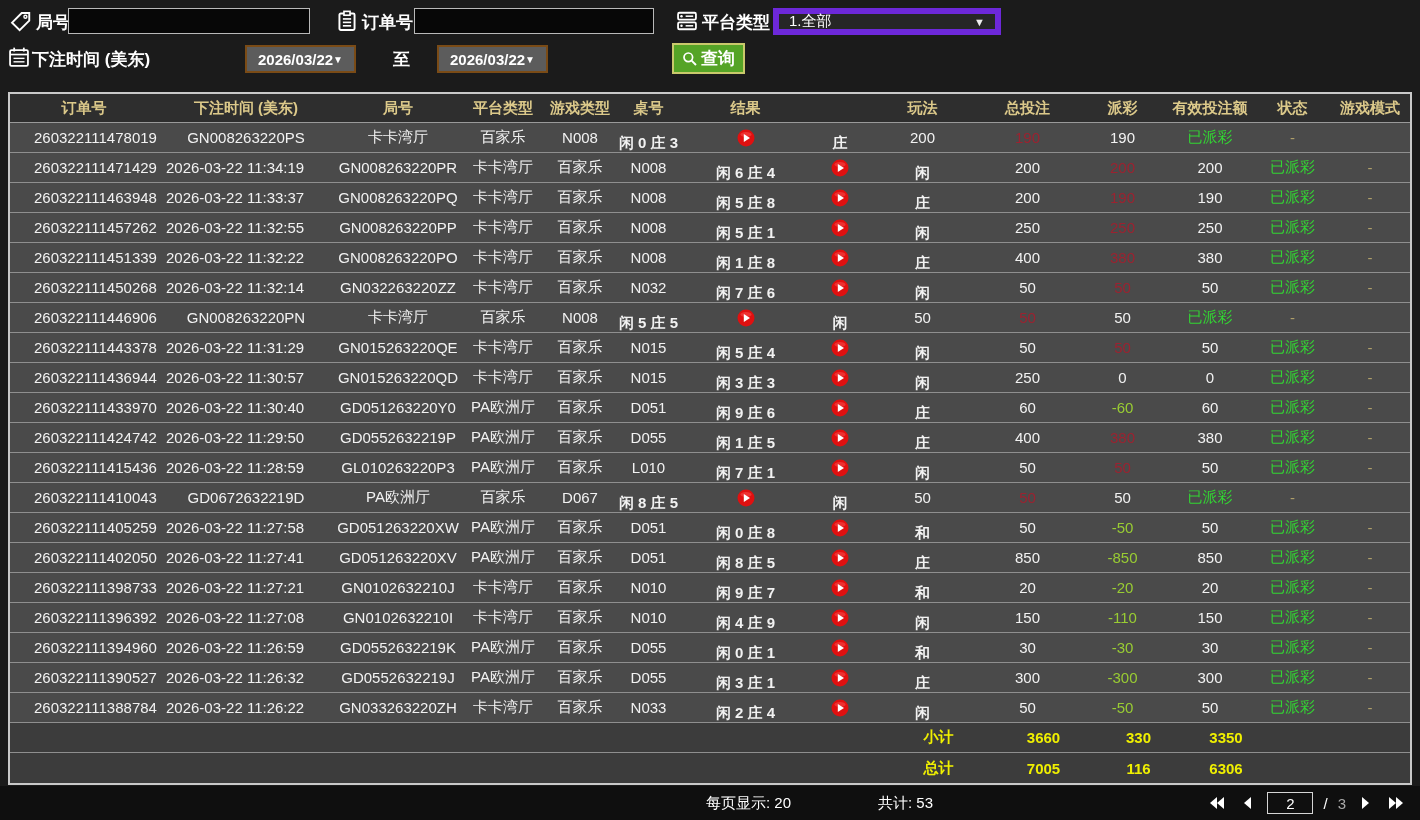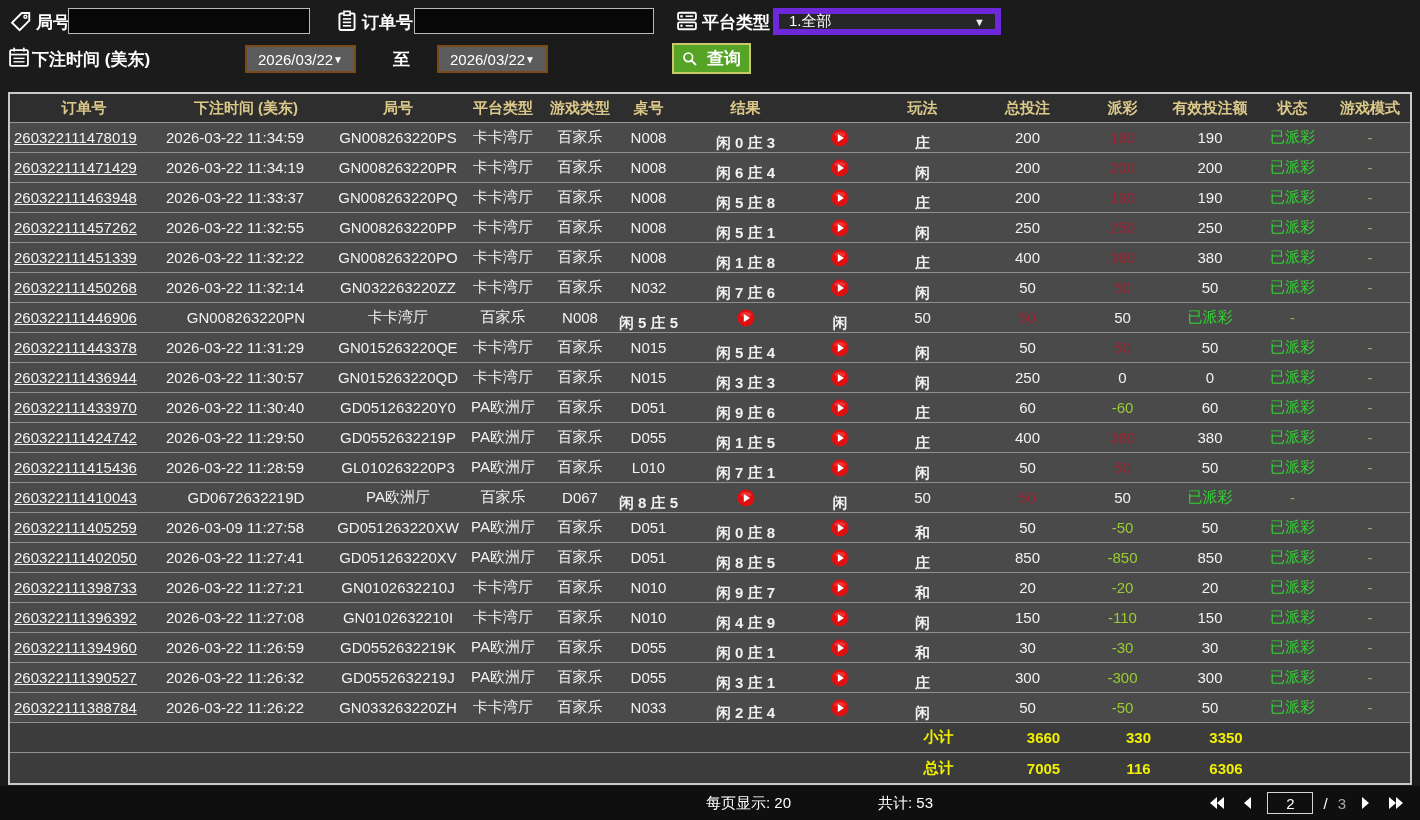--- a/index.html
+++ b/index.html
@@ -17,46 +17,46 @@
     color:#fff;font-size:15px;padding:0 6px;box-sizing:border-box;outline:none;
   }
   .fselect{
     position:absolute;left:773px;top:8px;width:228px;height:27px;box-sizing:border-box;
     background:#262626;border:6px solid #6d28d9;color:#fff;font-size:15px;
     display:flex;align-items:center;justify-content:space-between;padding:0 10px;cursor:pointer;
   }
   .fselect .arrow{font-size:11px;color:#eee;}
   .datebtn{
     position:absolute;width:111px;height:28px;box-sizing:border-box;
-    background:#5c5c5c;border:2px solid #7a4b16;color:#fff;font-size:15px;font-weight:normal;
+    background:#5c5c5c;border:2px solid #7a4b16;color:#fff;font-size:15px;font-weight:bold;
     display:flex;align-items:center;justify-content:center;gap:0;cursor:pointer;
   }
   .datebtn .arrow{font-size:10px;}
   .searchbtn{
     position:absolute;left:672px;top:43px;height:31px;box-sizing:border-box;
     background:#55a426;border:2px solid #c9c96b;color:#fff;font-size:17px;font-weight:bold;
-    display:flex;align-items:center;gap:9px;padding:0 8px;cursor:pointer;
+    display:flex;align-items:center;gap:3px;padding:0 8px;cursor:pointer;
   }
   
   .table{
     position:absolute;left:8px;top:92px;width:1404px;box-sizing:border-box;
     border:2px solid #c9c9c9;background:#4a4a4a;
   }
   .grid14{
     display:grid;
     grid-template-columns:148px 176px 128px 82px 72px 65px 129px 60px 105px 105px 85px 90px 75px 80px;
   }
   .thead{height:28px;background:#2e2e2e;border-bottom:1px solid #9a9a9a;}
   .thead .cell{color:#dcc98a;font-weight:bold;font-size:15px;}
   .trow{height:30px;background:#4a4a4a;border-bottom:1px solid #8f8f8f;box-sizing:border-box;}
   .cell{
     display:flex;align-items:center;justify-content:center;
     font-size:15px;color:#f2f2f2;white-space:nowrap;overflow:hidden;
   }
-  .c-order{justify-content:flex-start;padding-left:4px;text-decoration:underline;}
+  .c-order{justify-content:flex-start;padding-left:24px;}
   .c-time{justify-content:flex-start;padding-left:8px;}
   .c-result,.c-playtype{font-weight:bold;margin-top:11px;}
   .pay-pos{color:#9c2230;}
   .pay-neg{color:#99cc33;}
   .pay-zero{color:#f2f2f2;}
   .c-status{color:#33d433;}
   .c-mode{color:#ae9e6a;}
   .playbtn{cursor:pointer;}
   .trow-total{height:30px;background:#3c3c3c;border-bottom:1px solid #8f8f8f;box-sizing:border-box;padding-left:16px;}
   .trow-total:last-child{border-bottom:none;}
@@ -149,21 +149,20 @@
       <div class="cell">玩法</div>
       <div class="cell">总投注</div>
       <div class="cell">派彩</div>
       <div class="cell">有效投注额</div>
       <div class="cell">状态</div>
       <div class="cell">游戏模式</div>
     </div>
   <div>
       <div class="trow grid14">
         <div class="cell c-order">260322111478019</div>
-        <div class="cell c-time">2026-03-22 11:34:59</div>
         <div class="cell c-game">GN008263220PS</div>
         <div class="cell c-mid">卡卡湾厅</div>
         <div class="cell c-mid">百家乐</div>
         <div class="cell c-mid">N008</div>
         <div class="cell c-result">闲 0 庄 3</div>
         <div class="cell c-play playbtn">
           <svg width="18" height="18" viewBox="0 0 18 18">
             <circle cx="9" cy="9" r="8.5" fill="#e01010"></circle>
             <ellipse cx="9" cy="5.5" rx="5.5" ry="2.6" fill="#ff5a5a" opacity="0.45"></ellipse>
             <polygon points="6.8,5 13,9 6.8,13" fill="#fff"></polygon>
@@ -433,21 +432,21 @@
         </div>
         <div class="cell c-playtype">闲</div>
         <div class="cell c-num">50</div>
         <div class="cell c-num pay-pos">50</div>
         <div class="cell c-num">50</div>
         <div class="cell c-status">已派彩</div>
         <div class="cell c-mode">-</div>
       </div>
       <div class="trow grid14">
         <div class="cell c-order">260322111405259</div>
-        <div class="cell c-time">2026-03-09 11:27:58</div>
+        <div class="cell c-time">2026-03-22 11:27:58</div>
         <div class="cell c-game">GD051263220XW</div>
         <div class="cell c-mid">PA欧洲厅</div>
         <div class="cell c-mid">百家乐</div>
         <div class="cell c-mid">D051</div>
         <div class="cell c-result">闲 0 庄 8</div>
         <div class="cell c-play playbtn">
           <svg width="18" height="18" viewBox="0 0 18 18">
             <circle cx="9" cy="9" r="8.5" fill="#e01010"></circle>
             <ellipse cx="9" cy="5.5" rx="5.5" ry="2.6" fill="#ff5a5a" opacity="0.45"></ellipse>
             <polygon points="6.8,5 13,9 6.8,13" fill="#fff"></polygon>

